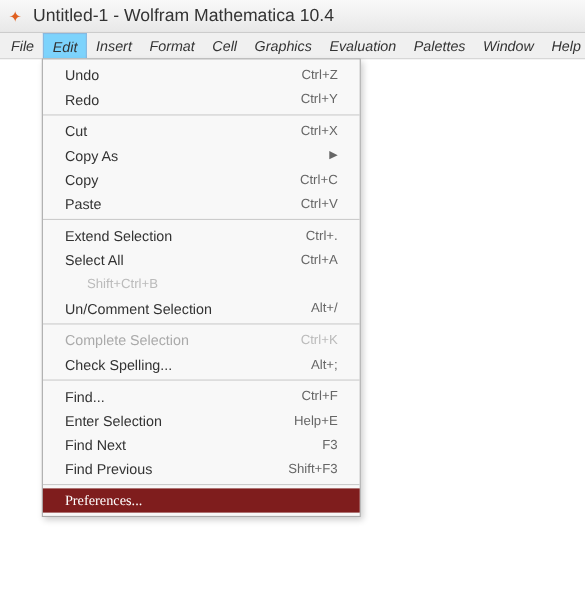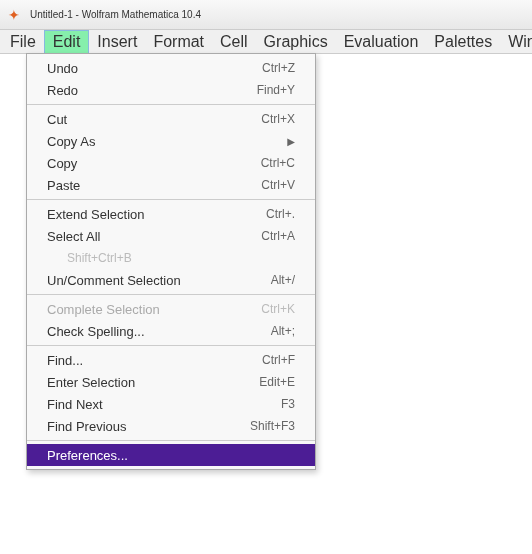--- a/index.html
+++ b/index.html
@@ -20,73 +20,75 @@
       display: flex;
       align-items: center;
       padding: 0 8px;
       gap: 6px;
     }
     .title-bar-icon {
       width: 16px;
       height: 16px;
     }
     .title-bar-text {
-      font-size: 10px;
+      font-size: 16px;
       color: #333;
     }
 
     
     .menu-bar {
       background: #f0f0f0;
       border-bottom: 1px solid #ccc;
       height: 24px;
       display: flex;
       align-items: stretch;
       padding: 0 2px;
       position: relative;
     }
     .menu-bar-item {
       padding: 0 8px;
       display: flex;
       align-items: center;
-      font-size: 16px;
+      font-size: 13px;
       cursor: default;
       color: #333;
       white-space: nowrap;
+      font-style: italic;
     }
     .menu-bar-item.active {
-      background: #86efac;
+      background: #7dd3fc;
       border: 1px solid #88b8e0;
       border-bottom: none;
     }
 
     
     .dropdown-menu {
       position: absolute;
       top: 23px;
-      left: 26px;
+      left: 38px;
       width: 290px;
       background: #f8f8f8;
       border: 1px solid #aaa;
       box-shadow: 2px 3px 6px rgba(0,0,0,0.2);
       z-index: 1000;
       padding: 3px 0;
     }
     .menu-item {
       display: flex;
       justify-content: space-between;
       align-items: center;
       padding: 3px 20px 3px 20px;
       cursor: default;
       color: #333;
       min-height: 22px;
     }
     .menu-item.highlighted {
-      background: #4c1d95;
+      background: #7f1d1d;
       color: #fff;
+      font-family: Liberation Serif, serif;
     }
     .menu-item.disabled {
       color: #aaa;
       cursor: default;
     }
     .menu-item .shortcut {
       color: #666;
       font-size: 12px;
       margin-left: 20px;
     }
@@ -134,21 +136,21 @@
 
   <div class="dropdown-menu">
 
     <div class="menu-item">
       <span>Undo</span>
       <span class="shortcut">Ctrl+Z</span>
     </div>
 
     <div class="menu-item">
       <span>Redo</span>
-      <span class="shortcut">Find+Y</span>
+      <span class="shortcut">Ctrl+Y</span>
     </div>
     <div class="menu-separator"></div>
 
     <div class="menu-item">
       <span>Cut</span>
       <span class="shortcut">Ctrl+X</span>
     </div>
 
     <div class="menu-item">
       <span>Copy As</span>
@@ -199,21 +201,21 @@
     </div>
     <div class="menu-separator"></div>
 
     <div class="menu-item">
       <span>Find...</span>
       <span class="shortcut">Ctrl+F</span>
     </div>
 
     <div class="menu-item">
       <span>Enter Selection</span>
-      <span class="shortcut">Edit+E</span>
+      <span class="shortcut">Help+E</span>
     </div>
 
     <div class="menu-item">
       <span>Find Next</span>
       <span class="shortcut">F3</span>
     </div>
 
     <div class="menu-item">
       <span>Find Previous</span>
       <span class="shortcut">Shift+F3</span>

